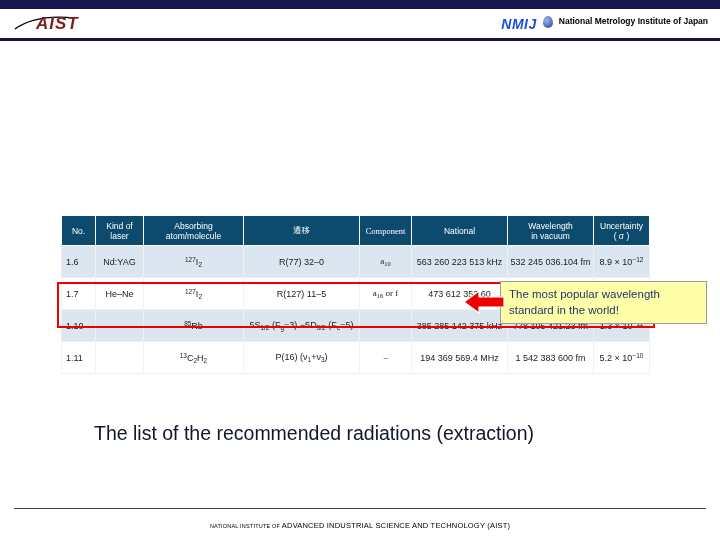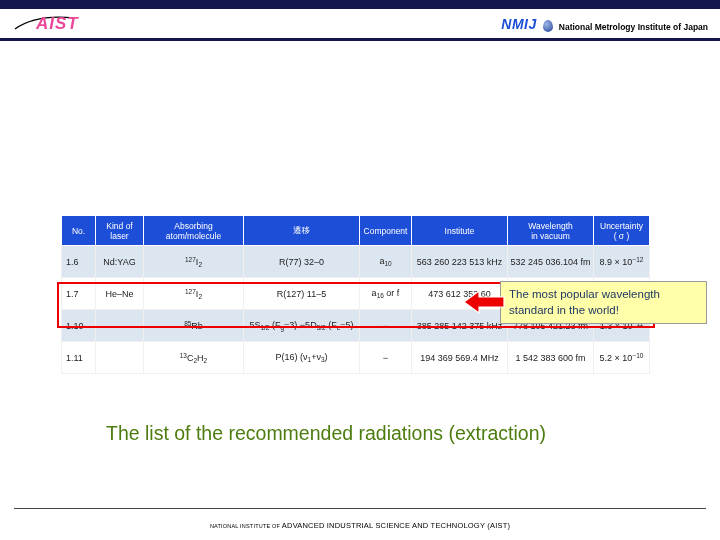--- a/index.html
+++ b/index.html
@@ -10,66 +10,66 @@
   }
   
   .topbar { position:absolute; top:0; left:0; width:720px; height:9px; background:#16164e; }
   .logobar {
     position:absolute; top:9px; left:0; width:720px; height:29px; background:#fff;
     display:flex; align-items:center; justify-content:space-between; padding:0 12px;
   }
   .header-rule { position:absolute; top:38px; left:0; width:720px; height:3px; background:#16164e; }
   .aist-logo { display:flex; align-items:center; }
   .aist-swoosh { margin-right:-46px; }
-  .aist-text { font-style:italic; font-weight:bold; font-size:17px; letter-spacing:1px; color:#ec4899; }
-  .nmij-block { display:flex; align-items:flex-end; gap:6px; }
+  .aist-text { font-style:italic; font-weight:bold; font-size:17px; letter-spacing:1px; color:#7f1d1d; }
+  .nmij-block { display:flex; align-items:flex-start; gap:6px; }
   .nmij-mark { color:#1d4fd7; font-style:italic; font-weight:bold; font-size:14px; letter-spacing:0.5px; }
   .nmij-emblem {
     width:10px; height:12px; border-radius:50% 50% 50% 50%/60% 60% 40% 40%;
     background:radial-gradient(circle at 35% 35%, #9db7e8, #23409a); display:inline-block;
   }
   .nmij-full { font-size:8.5px; font-weight:bold; color:#000; }
   
   .table-wrap { position:absolute; left:61px; top:215px; z-index:1; }
   table { border-collapse:collapse; table-layout:fixed; width:588px; }
   th {
-    background:#1d4ed8; color:#fff; font-weight:normal; font-size:8.5px;
+    background:#0c4a6e; color:#fff; font-weight:normal; font-size:8.5px;
     border:1px solid #ffffff; height:30px; padding:1px 2px; text-align:center; vertical-align:middle;
   }
   td {
     border:1px solid #f0f0f0; height:32px; padding:1px 2px; background:#fff;
     text-align:center; vertical-align:middle; font-size:9px; color:#222;
   }
   tr.shade td { background:#dce6f1; }
   td:first-child { text-align:left; padding-left:4px; }
   th:nth-child(1), td:nth-child(1) { width:34px; }
   th:nth-child(2), td:nth-child(2) { width:48px; }
   th:nth-child(3), td:nth-child(3) { width:100px; }
   th:nth-child(4), td:nth-child(4) { width:116px; }
-  th:nth-child(5), td:nth-child(5) { width:52px; }
+  th:nth-child(5), td:nth-child(5) { width:52px;font-family:Liberation Serif, serif; }
   th:nth-child(6), td:nth-child(6) { width:96px; }
   th:nth-child(7), td:nth-child(7) { width:86px; }
   th:nth-child(8), td:nth-child(8) { width:56px; }
   sub { font-size:6.5px; vertical-align:-2px; }
   sup { font-size:6.5px; vertical-align:3px; }
   
   .highlight-rect {
     position:absolute; left:57px; top:282px; width:598px; height:46px;
     border:2.5px solid #ee0000; z-index:4; pointer-events:none;
   }
   .callout {
     position:absolute; left:500px; top:281px; width:207px; height:43px; z-index:6;
     background:#ffffaa; border:1px solid #9a9a9a; color:#1f3864;
     font-size:11.5px; line-height:1.35; padding:20px 8px; display:flex; align-items:center;
   }
   .callout-arrow { position:absolute; left:462px; top:288px; z-index:7; width:44px; height:28px; }
   
   .caption {
-    position:absolute; left:16px; top:422px; width:620px; text-align:center;
-    font-size:19.5px; color:#4d7c0f;
+    position:absolute; left:4px; top:422px; width:620px; text-align:center;
+    font-size:19.5px; color:#0f172a;
   }
   .footer-line { position:absolute; left:14px; top:508px; width:692px; height:1px; background:#444; }
   .footer-text {
     position:absolute; left:0; top:514px; width:720px; text-align:center; color:#000;
   }
   .footer-small { font-size:5.5px; letter-spacing:0.2px; }
   .footer-bold { font-size:7.5px; font-weight:normal; letter-spacing:0.2px; }
 </style>
 </head>
 <body>
@@ -93,21 +93,21 @@
 
 <div class="table-wrap">
   <table>
     <thead>
       <tr id="header-row">
           <th>No.</th>
           <th>Kind of laser</th>
           <th>Absorbing atom/molecule</th>
           <th>遷移</th>
           <th>Component</th>
-          <th>Institute</th>
+          <th>National</th>
           <th>Wavelength<br>in vacuum</th>
           <th>Uncertainty<br>( σ )</th>
         </tr>
     </thead>
     <tbody id="table-body">
         <tr class="shade">
           <td>1.6</td>
           <td>Nd:YAG</td>
           <td><sup>127</sup>I<sub>2</sub></td>
           <td>R(77) 32–0</td>

